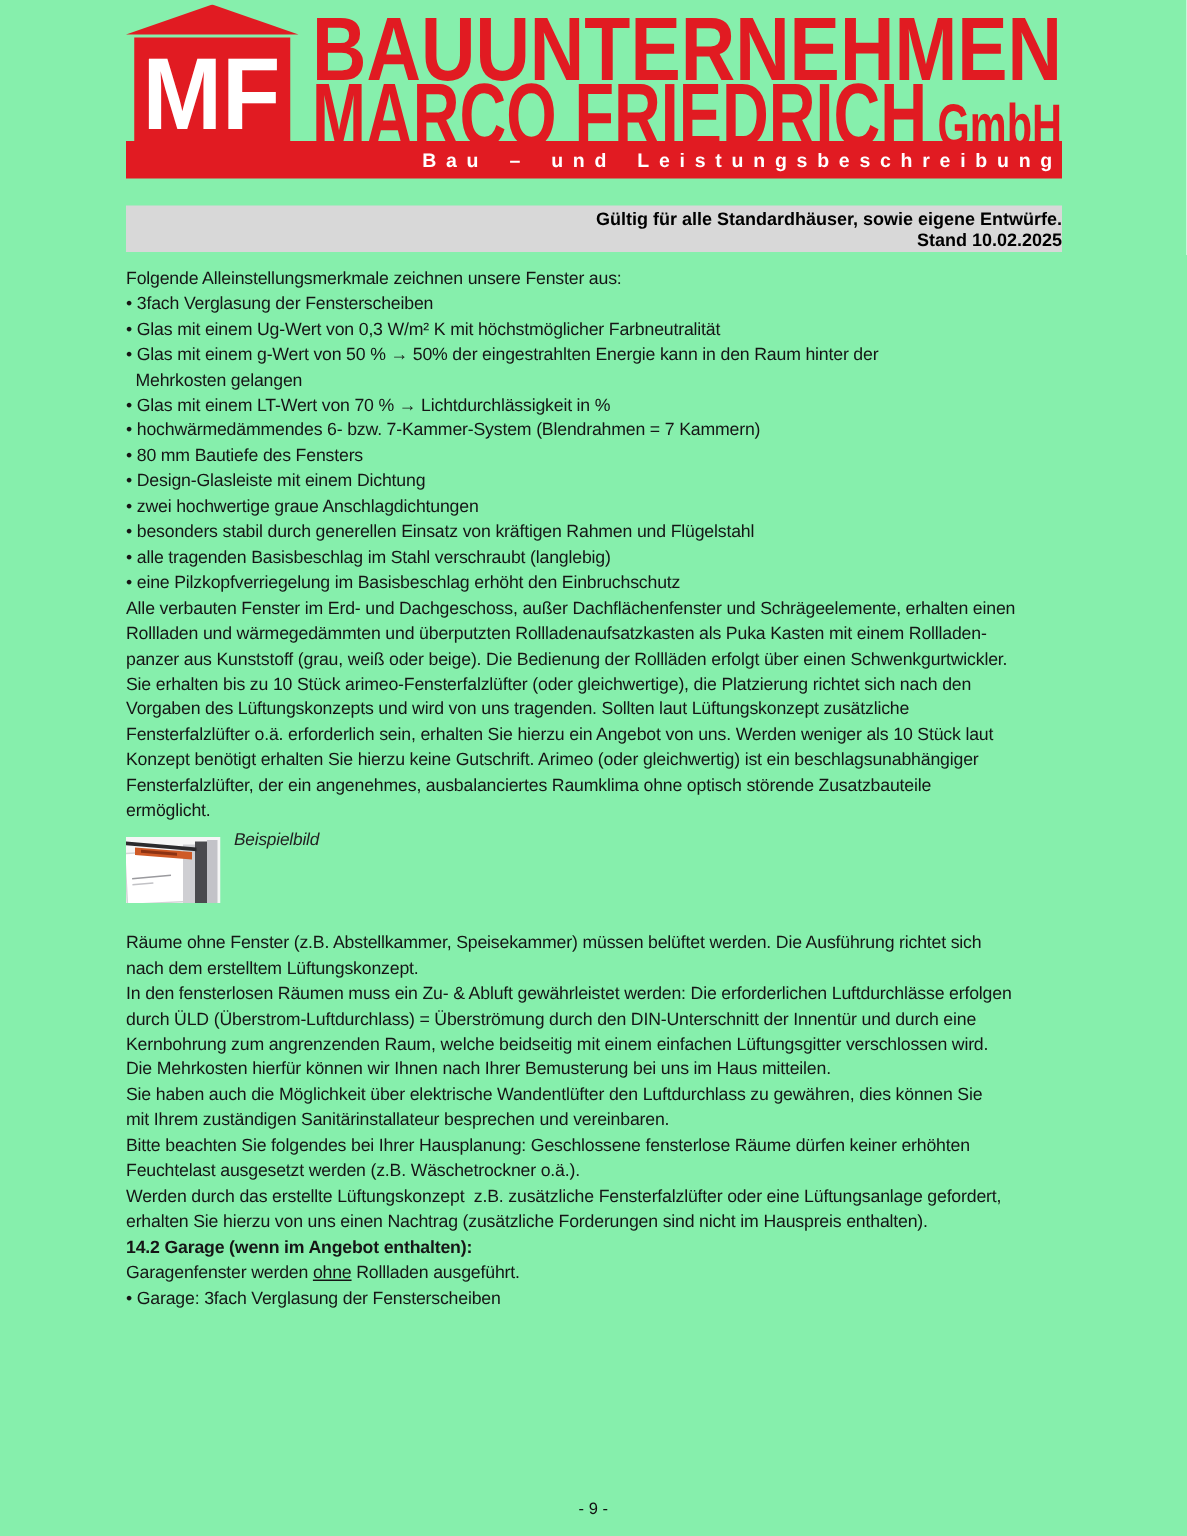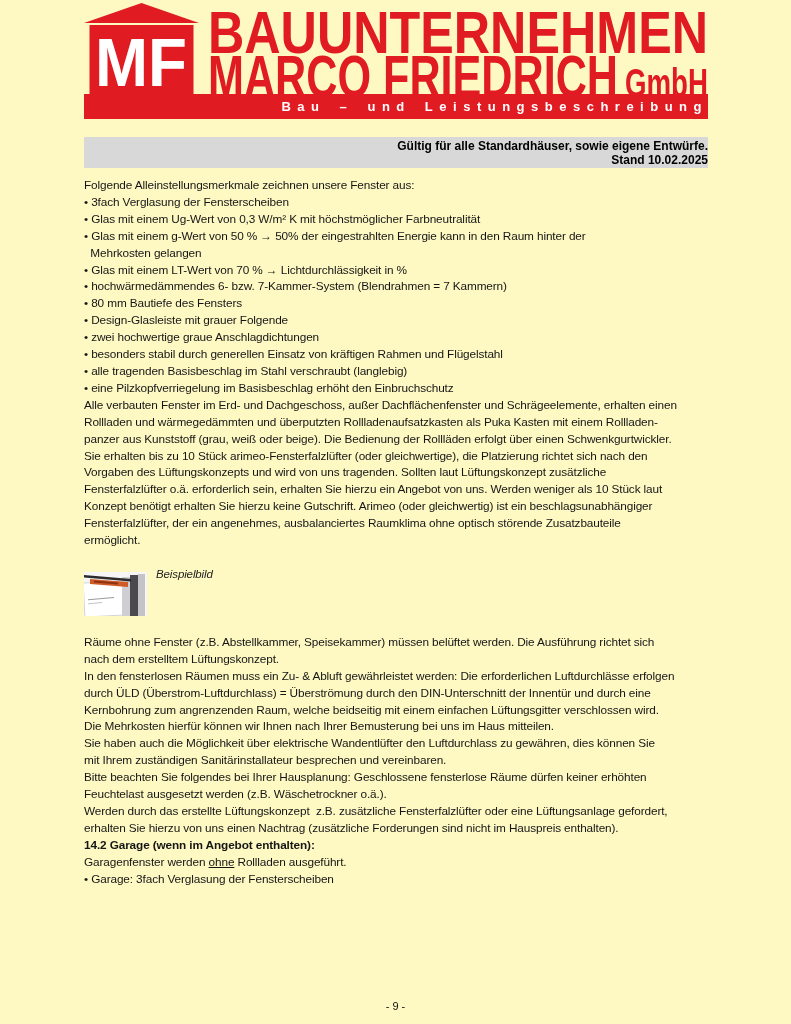--- a/index.html
+++ b/index.html
@@ -1,19 +1,19 @@
 <!DOCTYPE html>
 <html style="--red: #e11b22; --gray: #d8d8d8;"><head>
 <meta charset="utf-8">
 <style>
   :root { --red:#e11b22; --gray:#d8d8d8; }
   * { margin:0; padding:0; box-sizing:border-box; }
   html,body { background:#ffffff; }
   .page {
-    position:relative; width:791px; height:1024px; background:#fef9c3;
+    position:relative; width:791px; height:1024px; background:#86efac;
     font-family:"Liberation Sans", sans-serif; color:#1a1a1a; overflow:hidden;
   }
   
   .logo { position:absolute; left:84px; top:3px; color:var(--red); }
   .title-svg { position:absolute; left:208px; top:5px; color:var(--red); }
   .title-svg text { fill:currentColor; font-family:"Liberation Sans", sans-serif; font-weight:bold; }
   .logo polygon, .logo rect { fill:currentColor; }
   .logo text { fill:#ffffff; font-family:"Liberation Sans", sans-serif; font-weight:bold; }
   
   .banner {
@@ -28,21 +28,21 @@
     text-align:right; padding-top:2px; line-height:14px;padding-left:31px;
   }
   
   .body {
     position:absolute; left:84px; top:177px; width:640px;
     font-size:11.8px; letter-spacing:-0.12px; color:#151515;
   }
   .tline { white-space:pre; line-height:16.9px; }
   .bold { font-weight:bold; }
   .u { text-decoration:underline; }
-  .image-row { position:relative; margin-top:19px; height:46px; }
+  .image-row { position:relative; margin-top:5px; height:46px; }
   .example-img { position:absolute; left:0; top:4px; }
   .caption { position:absolute; left:72px; top:0; font-style:italic; font-size:11.5px; color:#222; }
   .p2 { margin-top:20px; }
   .garage { }
   .footer {
     position:absolute; left:0; right:0; top:1000px; text-align:center;
     font-size:11px; color:#111; font-family:"Liberation Sans", sans-serif;
   }
 </style>
 </head>
@@ -74,21 +74,21 @@
     <div class="tline">Folgende Alleinstellungsmerkmale zeichnen unsere Fenster aus:</div>
 
     <div>
         <div class="tline">• 3fach Verglasung der Fensterscheiben</div>
         <div class="tline">• Glas mit einem Ug-Wert von 0,3 W/m² K mit höchstmöglicher Farbneutralität</div>
         <div class="tline">• Glas mit einem g-Wert von 50 % → 50% der eingestrahlten Energie kann in den Raum hinter der</div>
         <div class="tline">  Mehrkosten gelangen</div>
         <div class="tline">• Glas mit einem LT-Wert von 70 % → Lichtdurchlässigkeit in %</div>
         <div class="tline">• hochwärmedämmendes 6- bzw. 7-Kammer-System (Blendrahmen = 7 Kammern)</div>
         <div class="tline">• 80 mm Bautiefe des Fensters</div>
-        <div class="tline">• Design-Glasleiste mit grauer Folgende</div>
+        <div class="tline">• Design-Glasleiste mit einem Dichtung</div>
         <div class="tline">• zwei hochwertige graue Anschlagdichtungen</div>
         <div class="tline">• besonders stabil durch generellen Einsatz von kräftigen Rahmen und Flügelstahl</div>
         <div class="tline">• alle tragenden Basisbeschlag im Stahl verschraubt (langlebig)</div>
         <div class="tline">• eine Pilzkopfverriegelung im Basisbeschlag erhöht den Einbruchschutz</div>
       </div>
 
     <div>
         <div class="tline">Alle verbauten Fenster im Erd- und Dachgeschoss, außer Dachflächenfenster und Schrägeelemente, erhalten einen</div>
         <div class="tline">Rollladen und wärmegedämmten und überputzten Rollladenaufsatzkasten als Puka Kasten mit einem Rollladen-</div>
         <div class="tline">panzer aus Kunststoff (grau, weiß oder beige). Die Bedienung der Rollläden erfolgt über einen Schwenkgurtwickler.</div>

